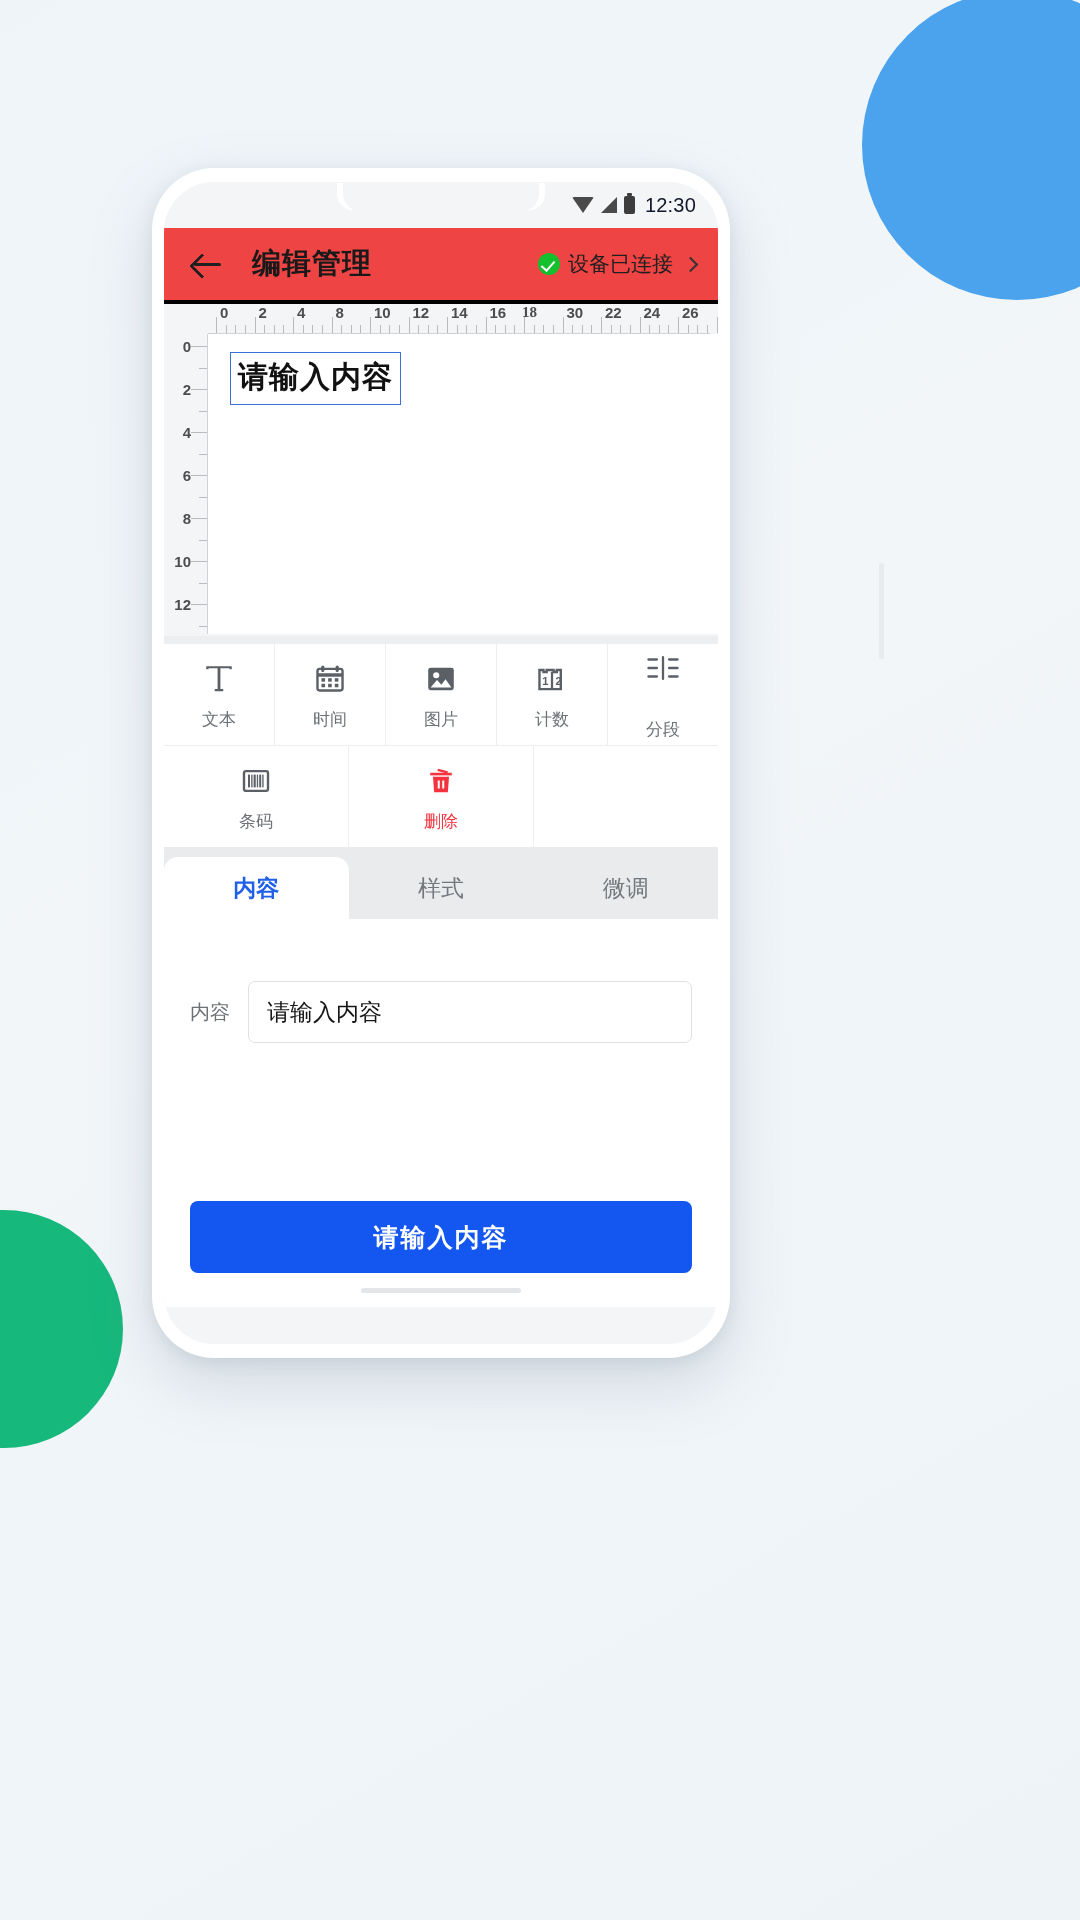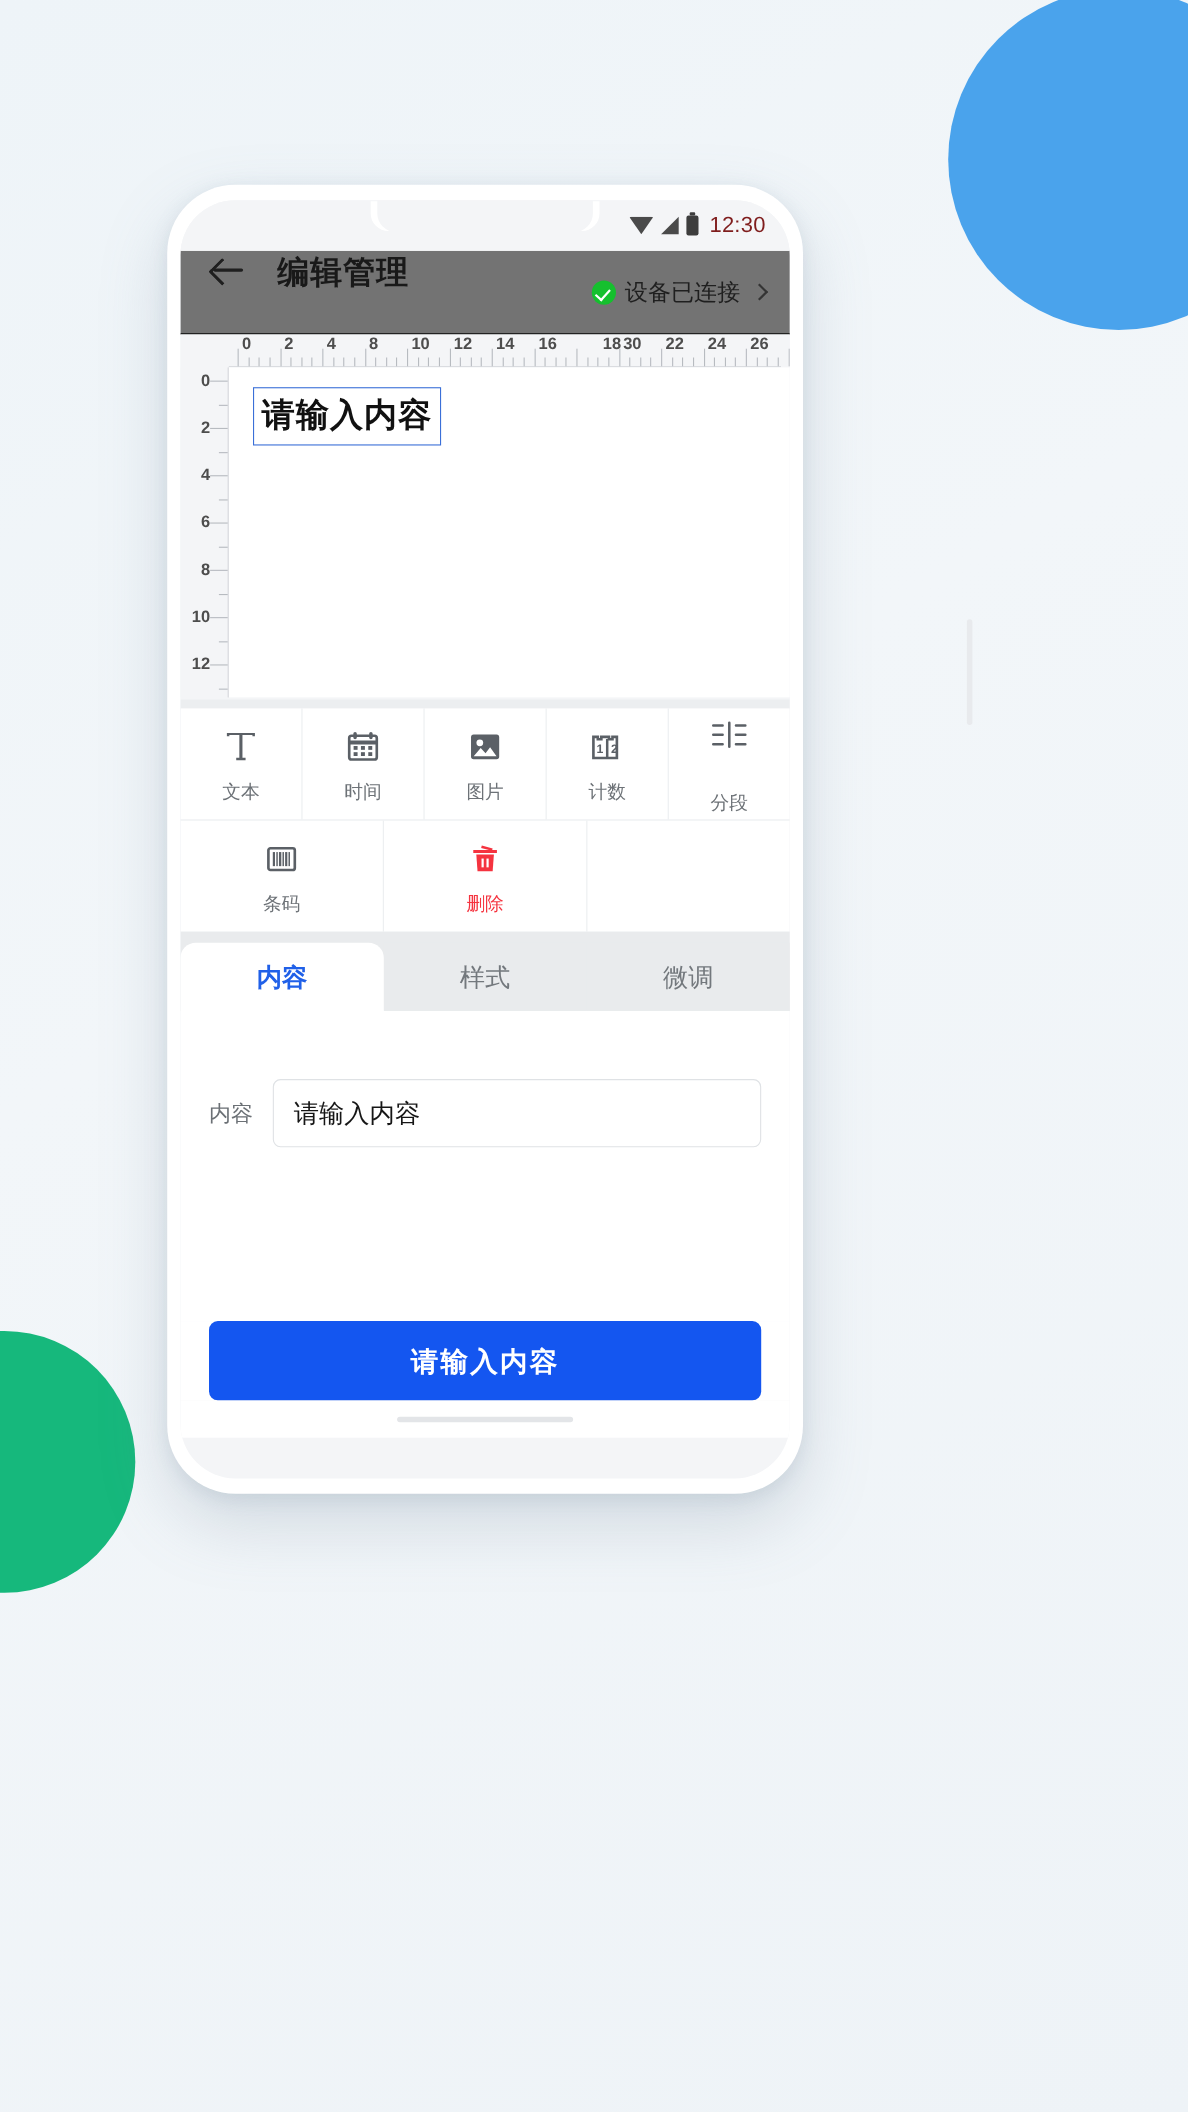--- a/index.html
+++ b/index.html
@@ -74,28 +74,28 @@
   }
   .ic-wifi { width: 0; height: 0; border-left: 11px solid transparent;
              border-right: 11px solid transparent; border-top: 16px solid #4a4a4a;
              border-radius: 2px; }
   .ic-sig { width: 0; height: 0; border-left: 16px solid transparent;
             border-bottom: 16px solid #4a4a4a; }
   .ic-bat { width: 11px; height: 18px; background: #3d3d3d; border-radius: 2px;
             position: relative; }
   .ic-bat::after { content: ""; position: absolute; top: -3px; left: 3px;
                    width: 5px; height: 3px; background: #3d3d3d; border-radius: 1px; }
-  .clock { font-size: 20px; color: #7f1d1d; letter-spacing: .2px; margin-left: 3px; }
+  .clock { font-size: 20px; color: #0f172a; letter-spacing: .2px; margin-left: 3px; }
 
   
   .appbar {
-    height: 76px; background: #737373;
-    display: flex; 
+    height: 76px; background: #ef4444;
+    display: flex; align-items: center;
     padding: 0 22px 0 26px;
-    border-bottom: 1px solid #000000;
+    border-bottom: 4px solid #000000;
   }
   .back-arrow { width: 34px; height: 34px; position: relative; cursor: pointer; flex: none; }
   .back-arrow::before {
     content: ""; position: absolute; left: 4px; top: 16px;
     width: 27px; height: 3px; background: #1f1f1f; border-radius: 2px;
   }
   .back-arrow::after {
     content: ""; position: absolute; left: 3px; top: 10px;
     width: 15px; height: 15px;
     border-left: 3px solid #1f1f1f; border-bottom: 3px solid #1f1f1f;
@@ -263,21 +263,21 @@
           <div class="rh-lab" style="left: 243px; text-align: right;">14</div>
           <div class="rh-tick rh-minor" style="left: 248.625px;"></div>
           <div class="rh-tick rh-minor" style="left: 258.25px;"></div>
           <div class="rh-tick rh-minor" style="left: 267.875px;"></div>
           <div class="rh-tick rh-major" style="left: 277.5px;"></div>
           <div class="rh-lab" style="left: 281.5px;">16</div>
           <div class="rh-tick rh-minor" style="left: 287.125px;"></div>
           <div class="rh-tick rh-minor" style="left: 296.75px;"></div>
           <div class="rh-tick rh-minor" style="left: 306.375px;"></div>
           <div class="rh-tick rh-major" style="left: 316px;"></div>
-          <div class="rh-lab" style="left: 340px;">18</div>
+          <div class="rh-lab" style="left: 314px; font-family: Liberation Serif, serif;">18</div>
           <div class="rh-tick rh-minor" style="left: 325.625px;"></div>
           <div class="rh-tick rh-minor" style="left: 335.25px;"></div>
           <div class="rh-tick rh-minor" style="left: 344.875px;"></div>
           <div class="rh-tick rh-major" style="left: 354.5px;"></div>
           <div class="rh-lab" style="left: 358.5px;">30</div>
           <div class="rh-tick rh-minor" style="left: 364.125px;"></div>
           <div class="rh-tick rh-minor" style="left: 373.75px;"></div>
           <div class="rh-tick rh-minor" style="left: 383.375px;"></div>
           <div class="rh-tick rh-major" style="left: 393px;"></div>
           <div class="rh-lab" style="left: 397px;">22</div>

